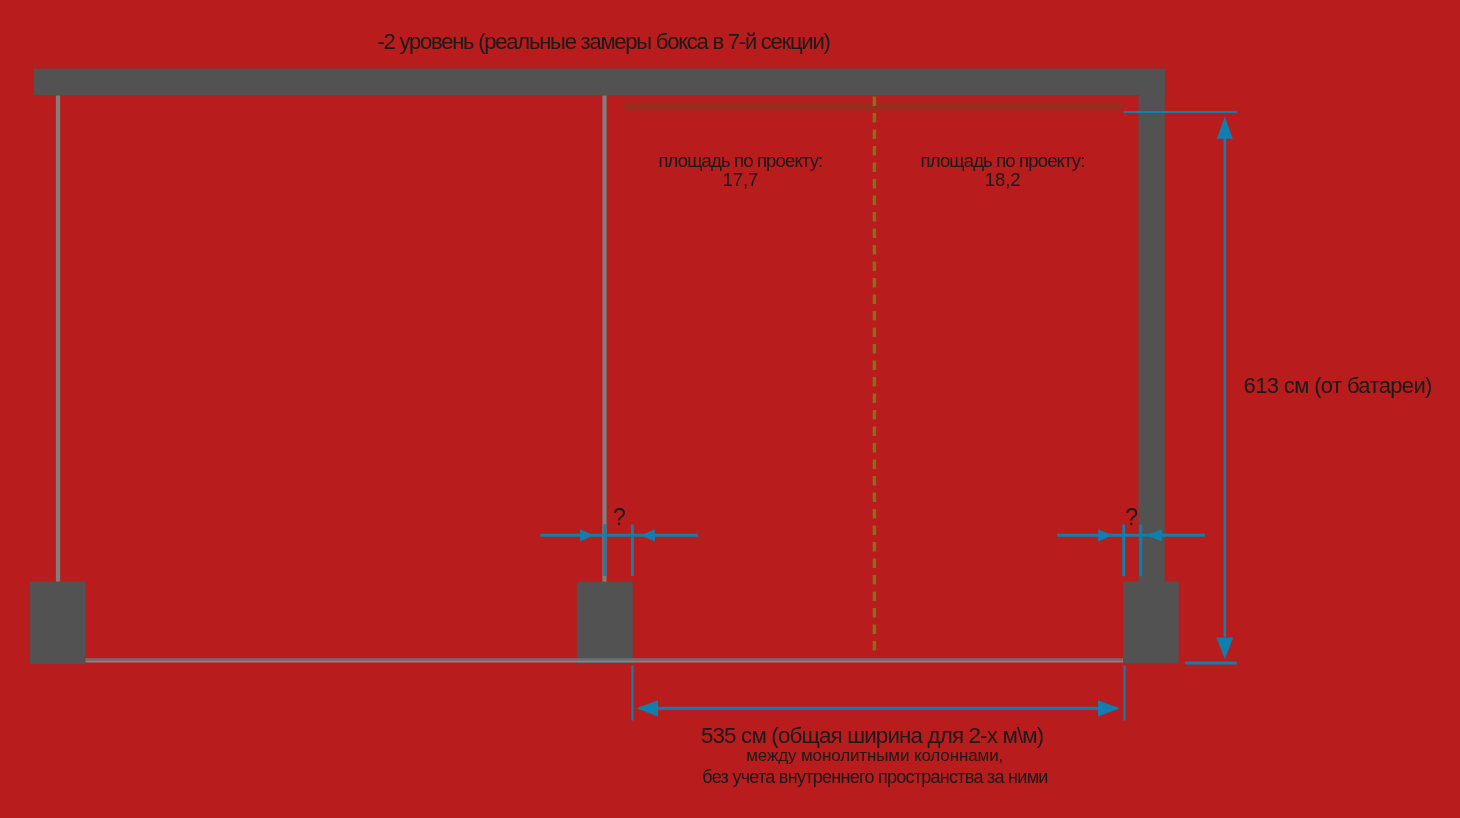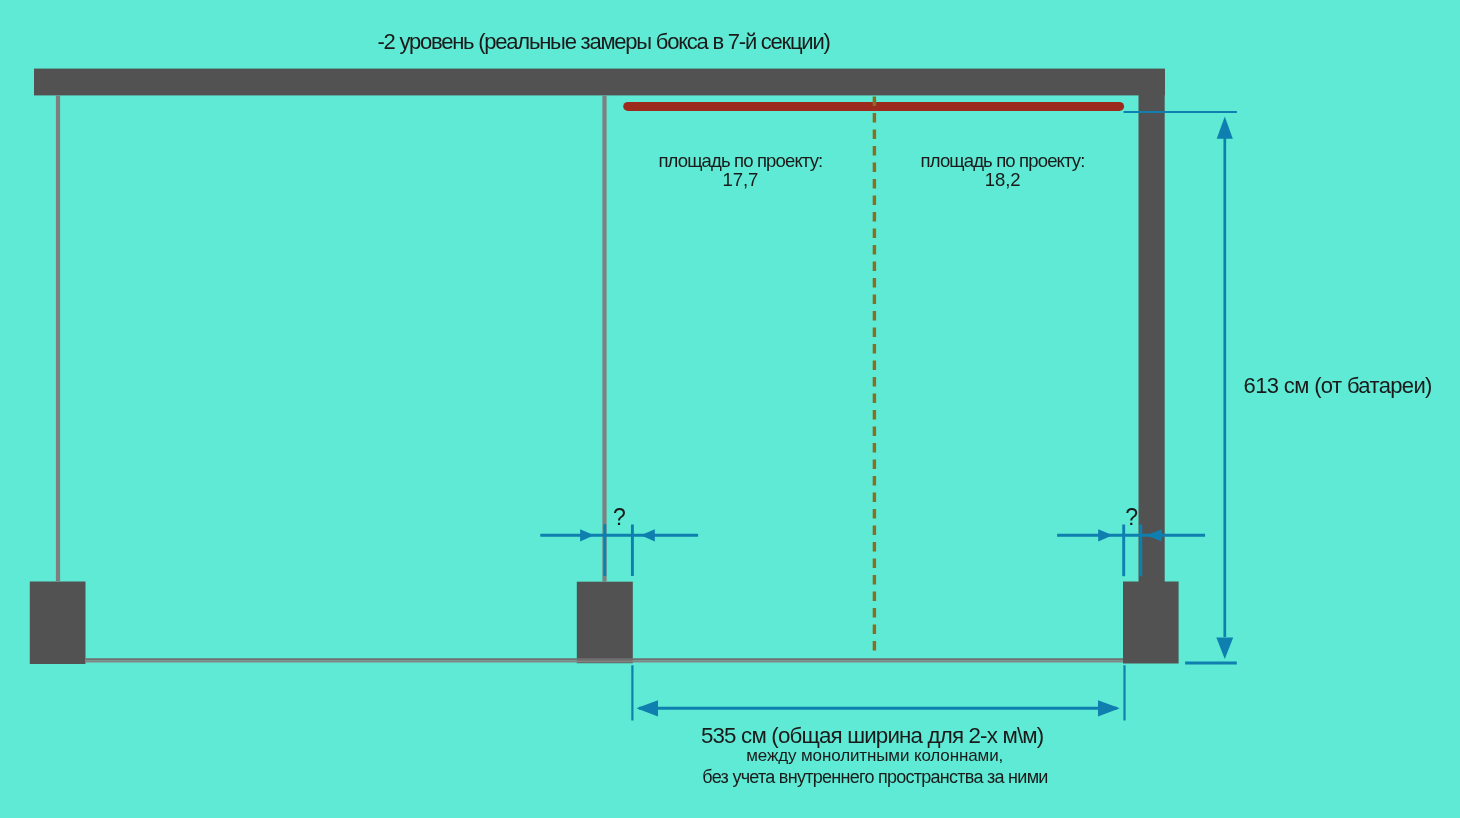--- a/index.html
+++ b/index.html
@@ -1,16 +1,16 @@
 <!DOCTYPE html>
 <html><head>
 <meta charset="utf-8">
 <style>
   html,body{margin:0;padding:0;background:#ffffff;}
-  #canvas{position:relative;width:1460px;height:818px;background:#5eead4;overflow:hidden;}
+  #canvas{position:relative;width:1460px;height:818px;background:#b91c1c;overflow:hidden;}
   svg{display:block;}
   text{font-family:"Liberation Sans",sans-serif;fill:#1a1a1a;}
 </style>
 </head>
 <body>
 <div id="canvas">
 <svg width="1460" height="818" viewBox="0 0 1460 818">
 
   <rect x="34" y="68.6" width="1131" height="26.8" fill="#525252"></rect>
 

